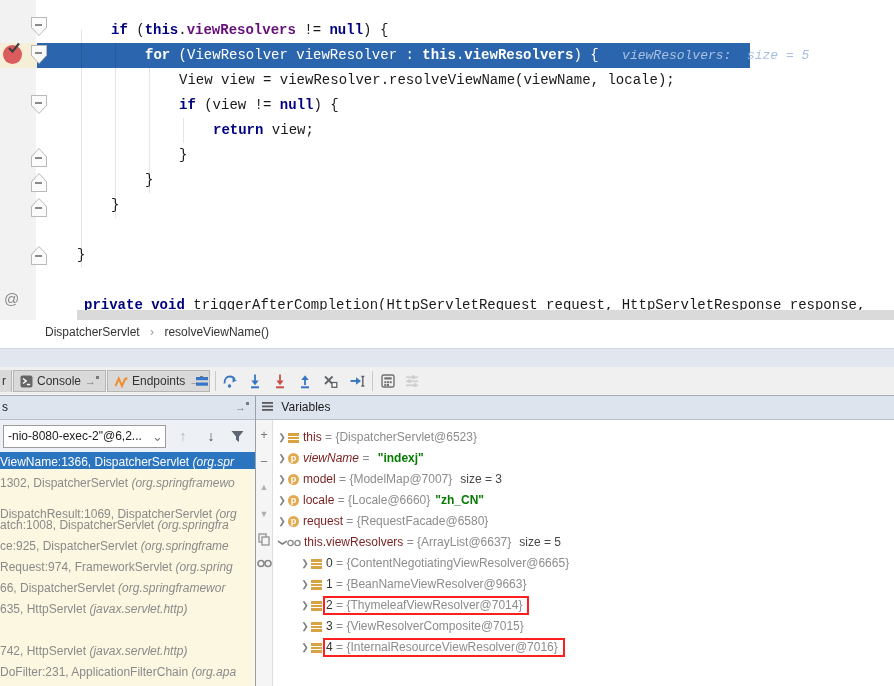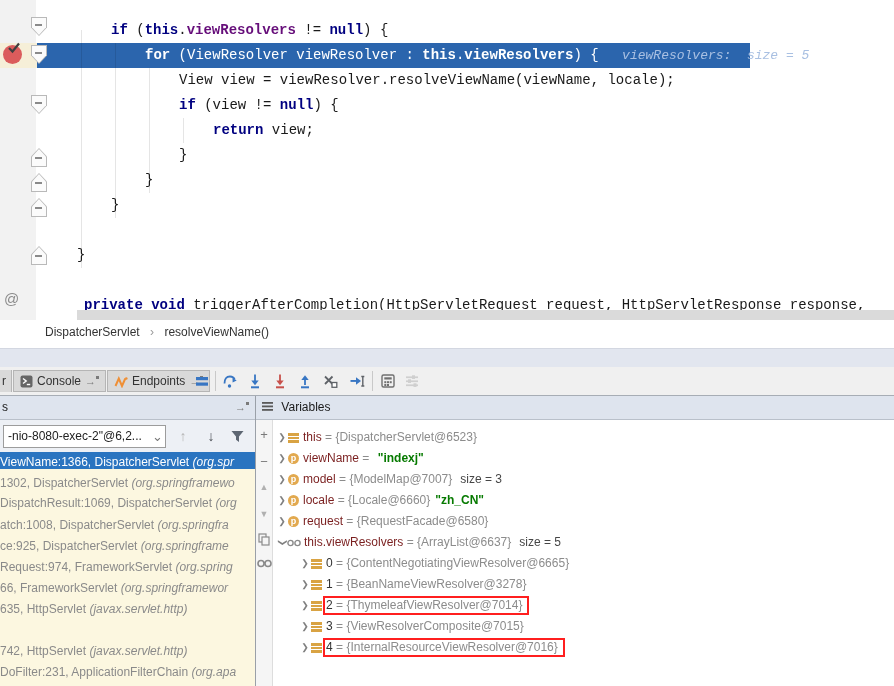--- a/index.html
+++ b/index.html
@@ -290,25 +290,25 @@
       <div class="ftool" style="left:201px;color:#4a4f55;">↓</div>
       <div class="ftool" style="left:227px;">
         <svg width="15" height="15" viewBox="0 0 15 15" style="margin:4px auto 0;">
           <path d="M1.5 2 H13.5 L9 7.5 V13 L6 10.8 V7.5 Z" fill="#5d6672"></path>
         </svg>
       </div>
     </div>
     <div id="frames-list">
         <div class="frow sel" style="top: 0px;"><span>ViewName:1366, DispatcherServlet </span><span class="pkg">(org.spr</span></div>
         <div class="frow" style="top: 21px;"><span>1302, DispatcherServlet </span><span class="pkg">(org.springframewo</span></div>
-        <div class="frow" style="top: 41px;"><span>DispatchResult:1069, DispatcherServlet </span><span class="pkg">(org</span></div>
+        <div class="frow" style="top: 52px;"><span>DispatchResult:1069, DispatcherServlet </span><span class="pkg">(org</span></div>
         <div class="frow" style="top: 63px;"><span>atch:1008, DispatcherServlet </span><span class="pkg">(org.springfra</span></div>
         <div class="frow" style="top: 84px;"><span>ce:925, DispatcherServlet </span><span class="pkg">(org.springframe</span></div>
         <div class="frow" style="top: 105px;"><span>Request:974, FrameworkServlet </span><span class="pkg">(org.spring</span></div>
-        <div class="frow" style="top: 126px;"><span>66, FrameworkServlet </span><span class="pkg">(org.springframewor</span></div>
+        <div class="frow" style="top: 126px;"><span>66, DispatcherServlet </span><span class="pkg">(org.springframewor</span></div>
         <div class="frow" style="top: 147px;"><span>635, HttpServlet </span><span class="pkg">(javax.servlet.http)</span></div>
         <div class="frow" style="top: 189px;"><span>742, HttpServlet </span><span class="pkg">(javax.servlet.http)</span></div>
         <div class="frow" style="top: 210px;"><span>DoFilter:231, ApplicationFilterChain </span><span class="pkg">(org.apa</span></div>
       </div>
 
     <div id="panel-divider"></div>
 
     <div class="phead" id="vars-head">
       <svg width="11" height="9" viewBox="0 0 11 9" style="display:inline-block;vertical-align:middle;margin:0 5px 2px 6px;">
         <rect y="0" width="11" height="1.8" fill="#5a5a5a"></rect>
@@ -347,21 +347,21 @@
               <span class="vname">this</span>
               <span class="veq" style="white-space: pre;"> = </span>
               <span class="vval">{DispatcherServlet@6523}</span>
             </span>
           </div>
           <div class="vrow" style="top: 28px; padding-left: 4px;">
             <span class="vchev">❯</span>
             <span class="vicon">
               <span class="icon-param">p</span>
             </span>
-            <span style="display: inline-flex; align-items: flex-start;">
+            <span style="display: inline-flex; align-items: flex-start; font-style: italic;">
               <span class="vname">viewName</span>
               <span class="veq" style="white-space: pre;"> = </span>
             </span>
             <span class="vstr" style="margin-left: 5px;">"indexj"</span>
           </div>
           <div class="vrow" style="top: 49px; padding-left: 4px;">
             <span class="vchev">❯</span>
             <span class="vicon">
               <span class="icon-param">p</span>
             </span>
@@ -422,21 +422,21 @@
             </span>
           </div>
           <div class="vrow" style="top: 154px; padding-left: 27px;">
             <span class="vchev">❯</span>
             <span class="vicon">
               <span class="icon-field"></span>
             </span>
             <span style="display: inline-flex; align-items: center;">
               <span class="vname idx">1</span>
               <span class="veq" style="white-space: pre;"> = </span>
-              <span class="vval">{BeanNameViewResolver@3278}</span>
+              <span class="vval">{BeanNameViewResolver@9663}</span>
             </span>
           </div>
           <div class="vrow" style="top: 175px; padding-left: 27px;">
             <span class="vchev">❯</span>
             <span class="vicon">
               <span class="icon-field"></span>
             </span>
             <span class="boxed">
               <span class="vname idx">2</span>
               <span class="veq" style="white-space: pre;"> = </span>

